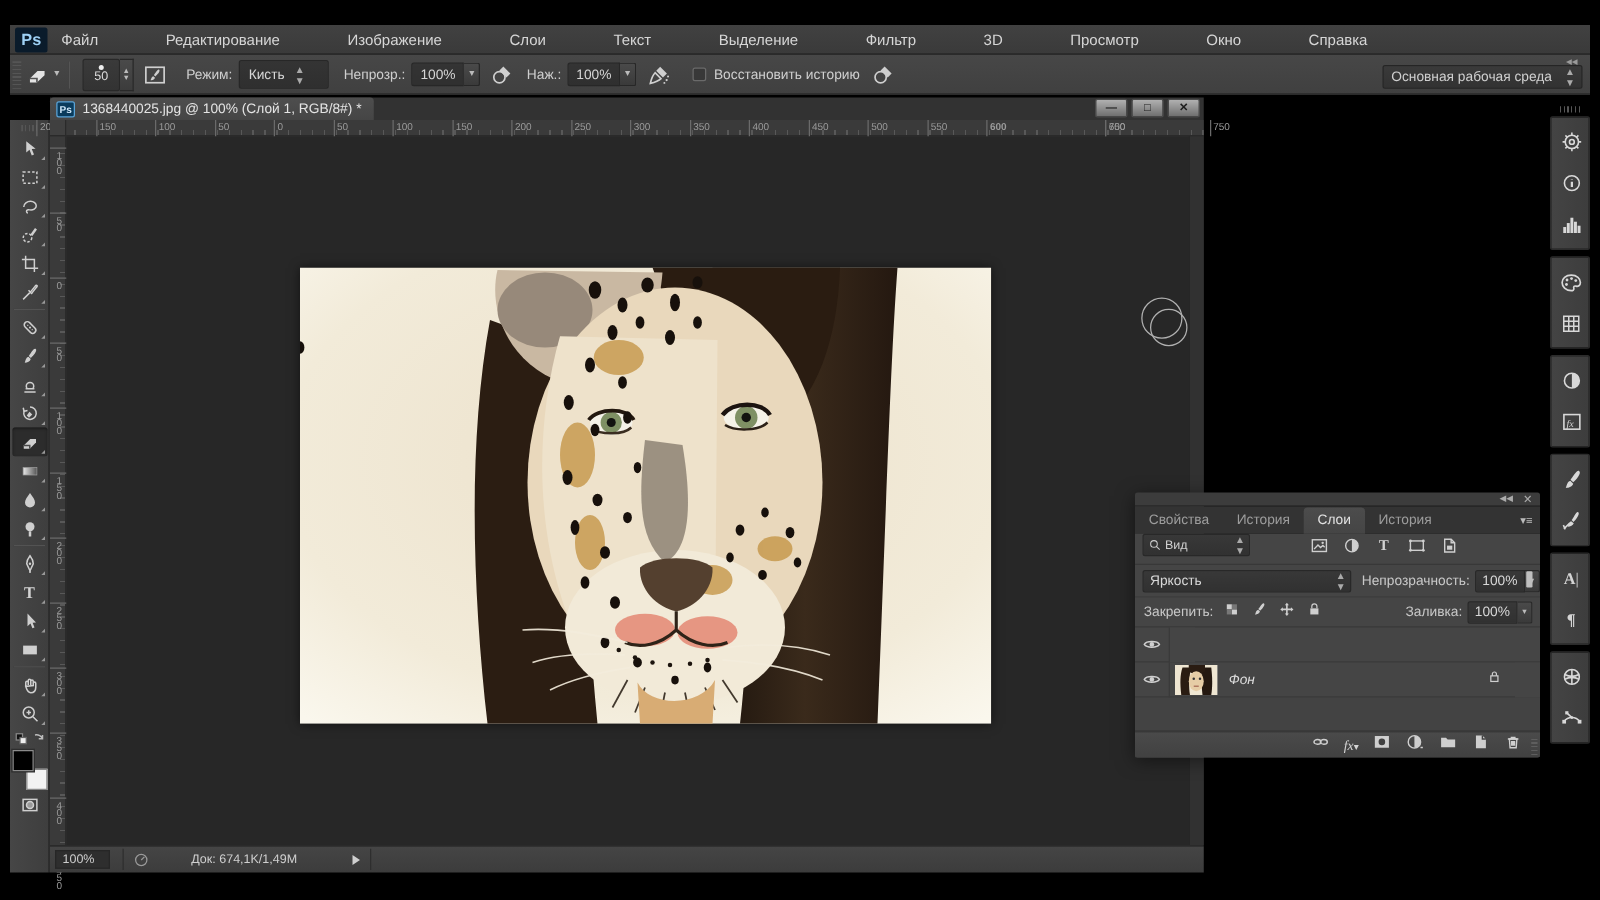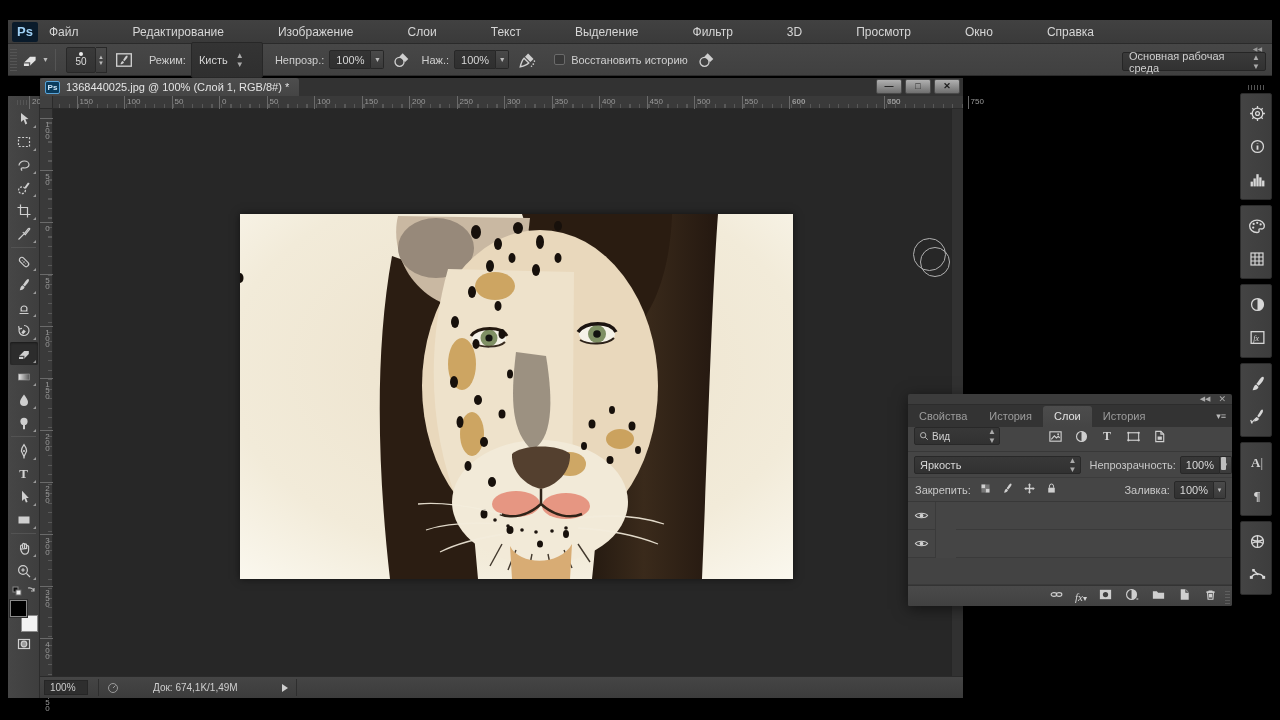--- a/index.html
+++ b/index.html
@@ -27,34 +27,34 @@
   .icon16 svg { display:block; }
   .dd-arrow { font-size:7px; color:#bbb; margin-left:3px; }
   .tool-preset { display:flex; align-items:center; margin-left:4px; }
   .brush-preview { width:30px; height:26px; background:linear-gradient(#3a3a3a,#333);
     border:1px solid #282828; border-radius:2px; display:flex; flex-direction:column;
     align-items:center; justify-content:center; color:#ddd; font-size:10px; line-height:10px; }
   .brush-dot { width:4px; height:4px; border-radius:50%; background:#eee; margin-bottom:1px; }
   .spin { width:11px; height:26px; border:1px solid #282828; border-left:none;
     background:linear-gradient(#4a4a4a,#3c3c3c); display:flex; flex-direction:column;
     align-items:center; justify-content:center; color:#bbb; font-size:6px; line-height:6px;}
-  .dropdown { height:36px; background:linear-gradient(#343434,#2f2f2f); border:1px solid #272727;
+  .dropdown { height:23px; background:linear-gradient(#343434,#2f2f2f); border:1px solid #272727;
     border-radius:2px; display:flex; align-items:center; padding:0 4px 0 7px; color:#d6d6d6; }
   .updown { font-size:8px; color:#aaa; margin-left:8px; letter-spacing:-1px; }
   .valbox { height:19px; background:linear-gradient(#343434,#2f2f2f); border:1px solid #272727;
     border-radius:2px 0 0 2px; display:flex; align-items:center; padding:0 6px; color:#d6d6d6;}
   .valdrop { width:13px; height:19px; border:1px solid #272727; border-left:none; border-radius:0 2px 2px 0;
     background:linear-gradient(#4a4a4a,#3a3a3a); color:#bbb; font-size:7px;
     display:flex; align-items:center; justify-content:center; }
   .checkbox { width:11px; height:11px; border:1px solid #6a6a6a; background:#383838; border-radius:2px;
     margin-right:6px; }
   .opt-label { margin:0 5px; white-space:nowrap; }
 
   
-  #workspace-dd { position:absolute; right:6px; top:52px; width:144px; height:19px;
+  #workspace-dd { position:absolute; right:6px; top:52px; width:160px; height:19px;
     background:linear-gradient(#3a3a3a,#323232); border:1px solid #252525; border-radius:2px;
     color:#cfcfcf; font-size:11px; display:flex; align-items:center; padding:0 6px; }
   #workspace-dd .updown { margin-left:auto; }
   #top-collapse { position:absolute; right:10px; top:45px; color:#9a9a9a; font-size:6px; letter-spacing:0px;}
 
   
   #tabstrip { position:absolute; left:32px; top:78px; width:923px; height:18px; background:#323232; }
   #doctab { position:absolute; left:0; top:0; height:18px; background:linear-gradient(#4e4e4e,#454545);
     border-radius:3px 3px 0 0; display:flex; align-items:center; padding:0 10px 0 5px;
     color:#e4e4e4; font-size:11px; }
@@ -751,20 +751,39 @@
             </div>
             <div class="row-gutter"></div>
           </div>
           <div class="layer-row">
             <div class="eye-cell">
               <svg width="15" height="15" viewBox="0 0 16 16" fill="none" stroke-width="1.2">
                 <path d="M1.5 8 C3.5 4.8 12.5 4.8 14.5 8 C12.5 11.2 3.5 11.2 1.5 8 Z" stroke="#cfcfcf"></path>
                 <circle cx="8" cy="8" r="2" fill="#cfcfcf"></circle>
               </svg>
             </div>
+            <div class="row-main">
+              <div class="thumb">
+                <svg width="34" height="24" viewBox="0 0 34 24">
+                  <rect width="34" height="24" fill="#efe6d2"></rect>
+                  <path d="M6 2 L13 2 C11 10 11 18 12 24 L5 24 C4 14 4 8 6 2 Z" fill="#2a1c12"></path>
+                  <path d="M21 2 L29 2 C30 10 30 18 29 24 L22 24 C21 16 21 8 21 2 Z" fill="#241810"></path>
+                  <path d="M11 0 H24 V5 C21 8 14 8 11 5 Z" fill="#2a1c12"></path>
+                  <ellipse cx="17" cy="13" rx="6" ry="8" fill="#e6cda6"></ellipse>
+                  <circle cx="15" cy="11" r="1" fill="#333"></circle>
+                  <circle cx="20" cy="11" r="1" fill="#333"></circle>
+                  <path d="M15 17 h4" stroke="#b07a62" stroke-width="1.2"></path>
+                </svg>
+              </div>
+              <span class="layer-name italic">Фон</span>
+              <span class="row-lock"><svg width="13" height="13" viewBox="0 0 16 16" fill="none" stroke-width="1.2">
+                  <rect x="4.5" y="7" width="7" height="5.5" stroke="#cfcfcf"></rect>
+                  <path d="M6 7 V5.2 a2 2 0 0 1 4 0 V7" stroke="#cfcfcf"></path>
+                </svg></span>
+            </div>
             <div class="row-gutter"></div>
           </div>
         </div>
       <div id="layers-empty"></div>
       <div id="panel-footer">
           <span><svg width="15" height="15" viewBox="0 0 16 16" fill="none" stroke-width="1.2">
               <ellipse cx="5.3" cy="8" rx="3" ry="2" stroke="#cfcfcf"></ellipse>
               <ellipse cx="10.7" cy="8" rx="3" ry="2" stroke="#cfcfcf"></ellipse>
             </svg></span>
           <span><span class="fx-italic">fx<span style="font-style:normal;font-size:8px">▾</span></span></span>

